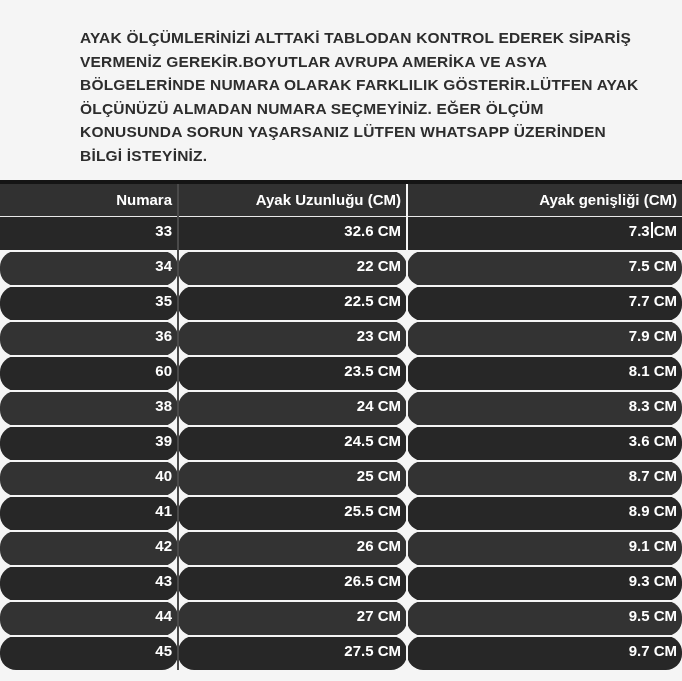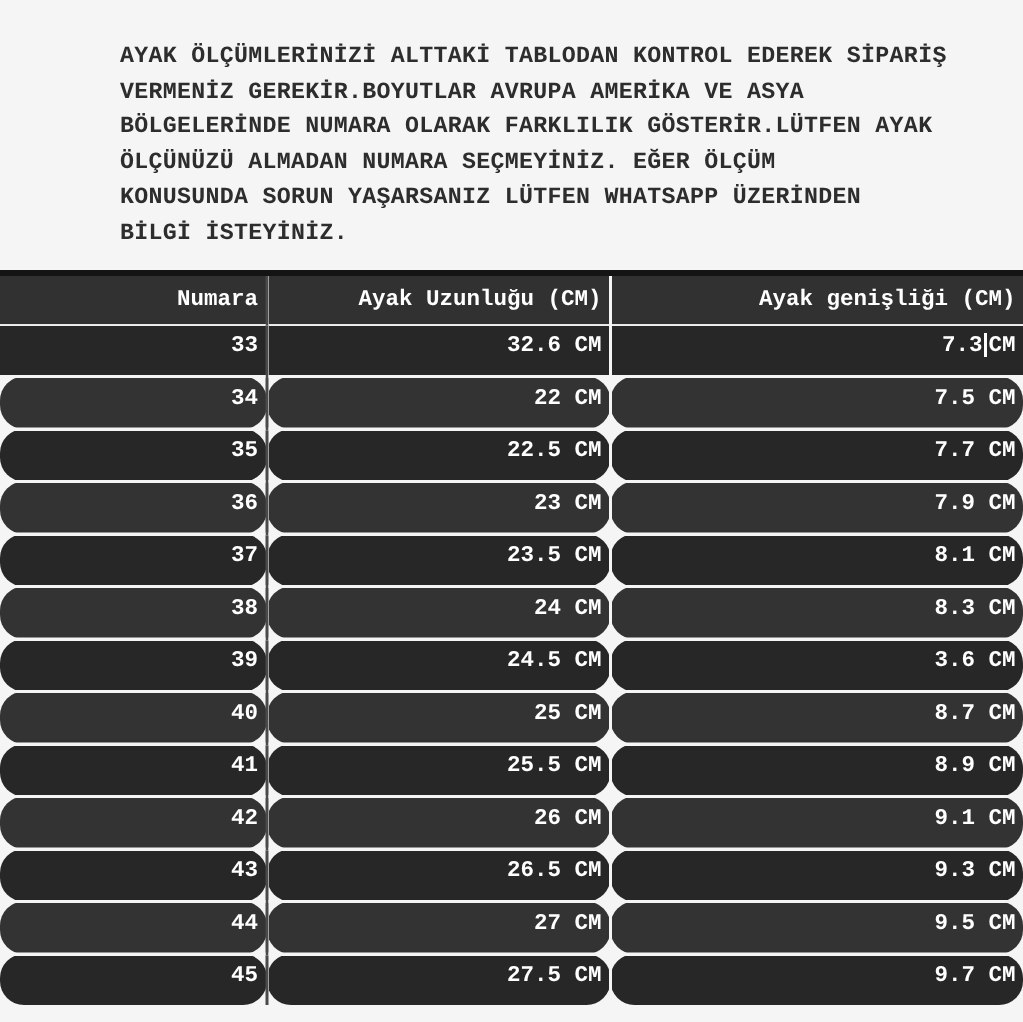--- a/index.html
+++ b/index.html
@@ -13,21 +13,21 @@
     --sep-gray:#4a4a4a;
     --header-sep:#e8e8e8;
     --table-text:#ffffff;
   }
   html,body{margin:0;padding:0;}
   body{
     width:682px;height:681px;overflow:hidden;
     background:var(--page-bg);
     font-family:"Liberation Sans", sans-serif;
   }
-  .page{width:682px;height:681px;position:relative;font-family:Liberation Mono, monospace;}
+  .page{width:682px;height:681px;position:relative;}
   .intro{
     box-sizing:border-box;
     height:180px;
     padding:26px 40px 0 80px;
     color:var(--intro-text);
     font-size:15.5px;
     font-weight:700;
     line-height:23.5px;
     letter-spacing:0.2px;
   }
@@ -115,21 +115,21 @@
           <td>35</td>
           <td>22.5 CM</td>
           <td>7.7 CM</td>
         </tr>
         <tr class="even">
           <td>36</td>
           <td>23 CM</td>
           <td>7.9 CM</td>
         </tr>
         <tr class="odd">
-          <td>37</td>
+          <td>60</td>
           <td>23.5 CM</td>
           <td>8.1 CM</td>
         </tr>
         <tr class="even">
           <td>38</td>
           <td>24 CM</td>
           <td>8.3 CM</td>
         </tr>
         <tr class="odd">
           <td>39</td>

